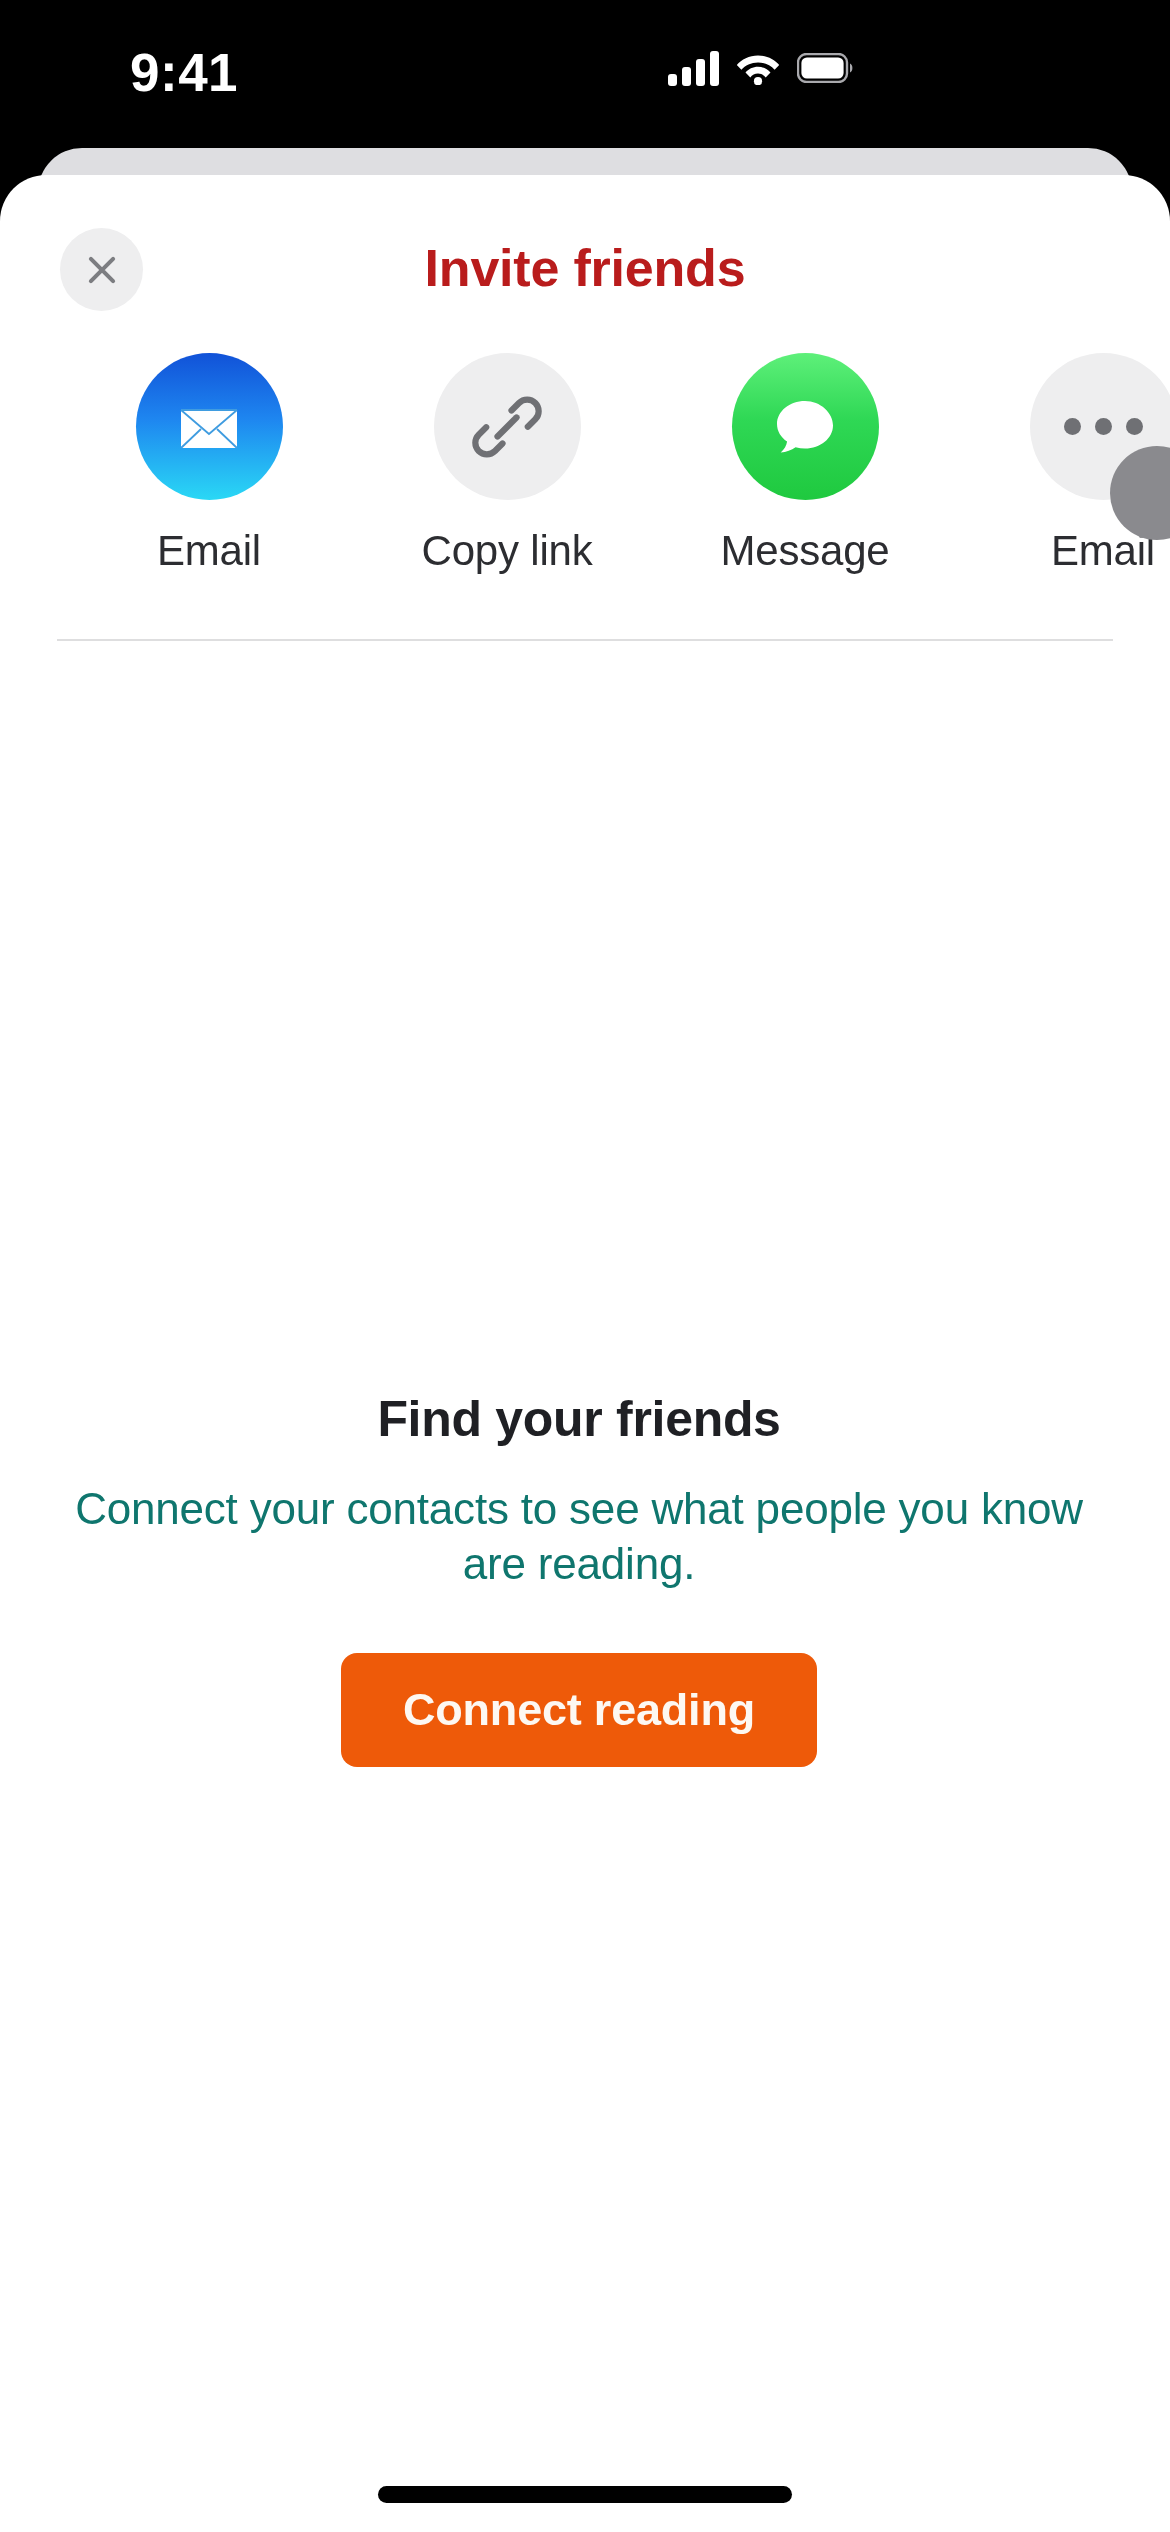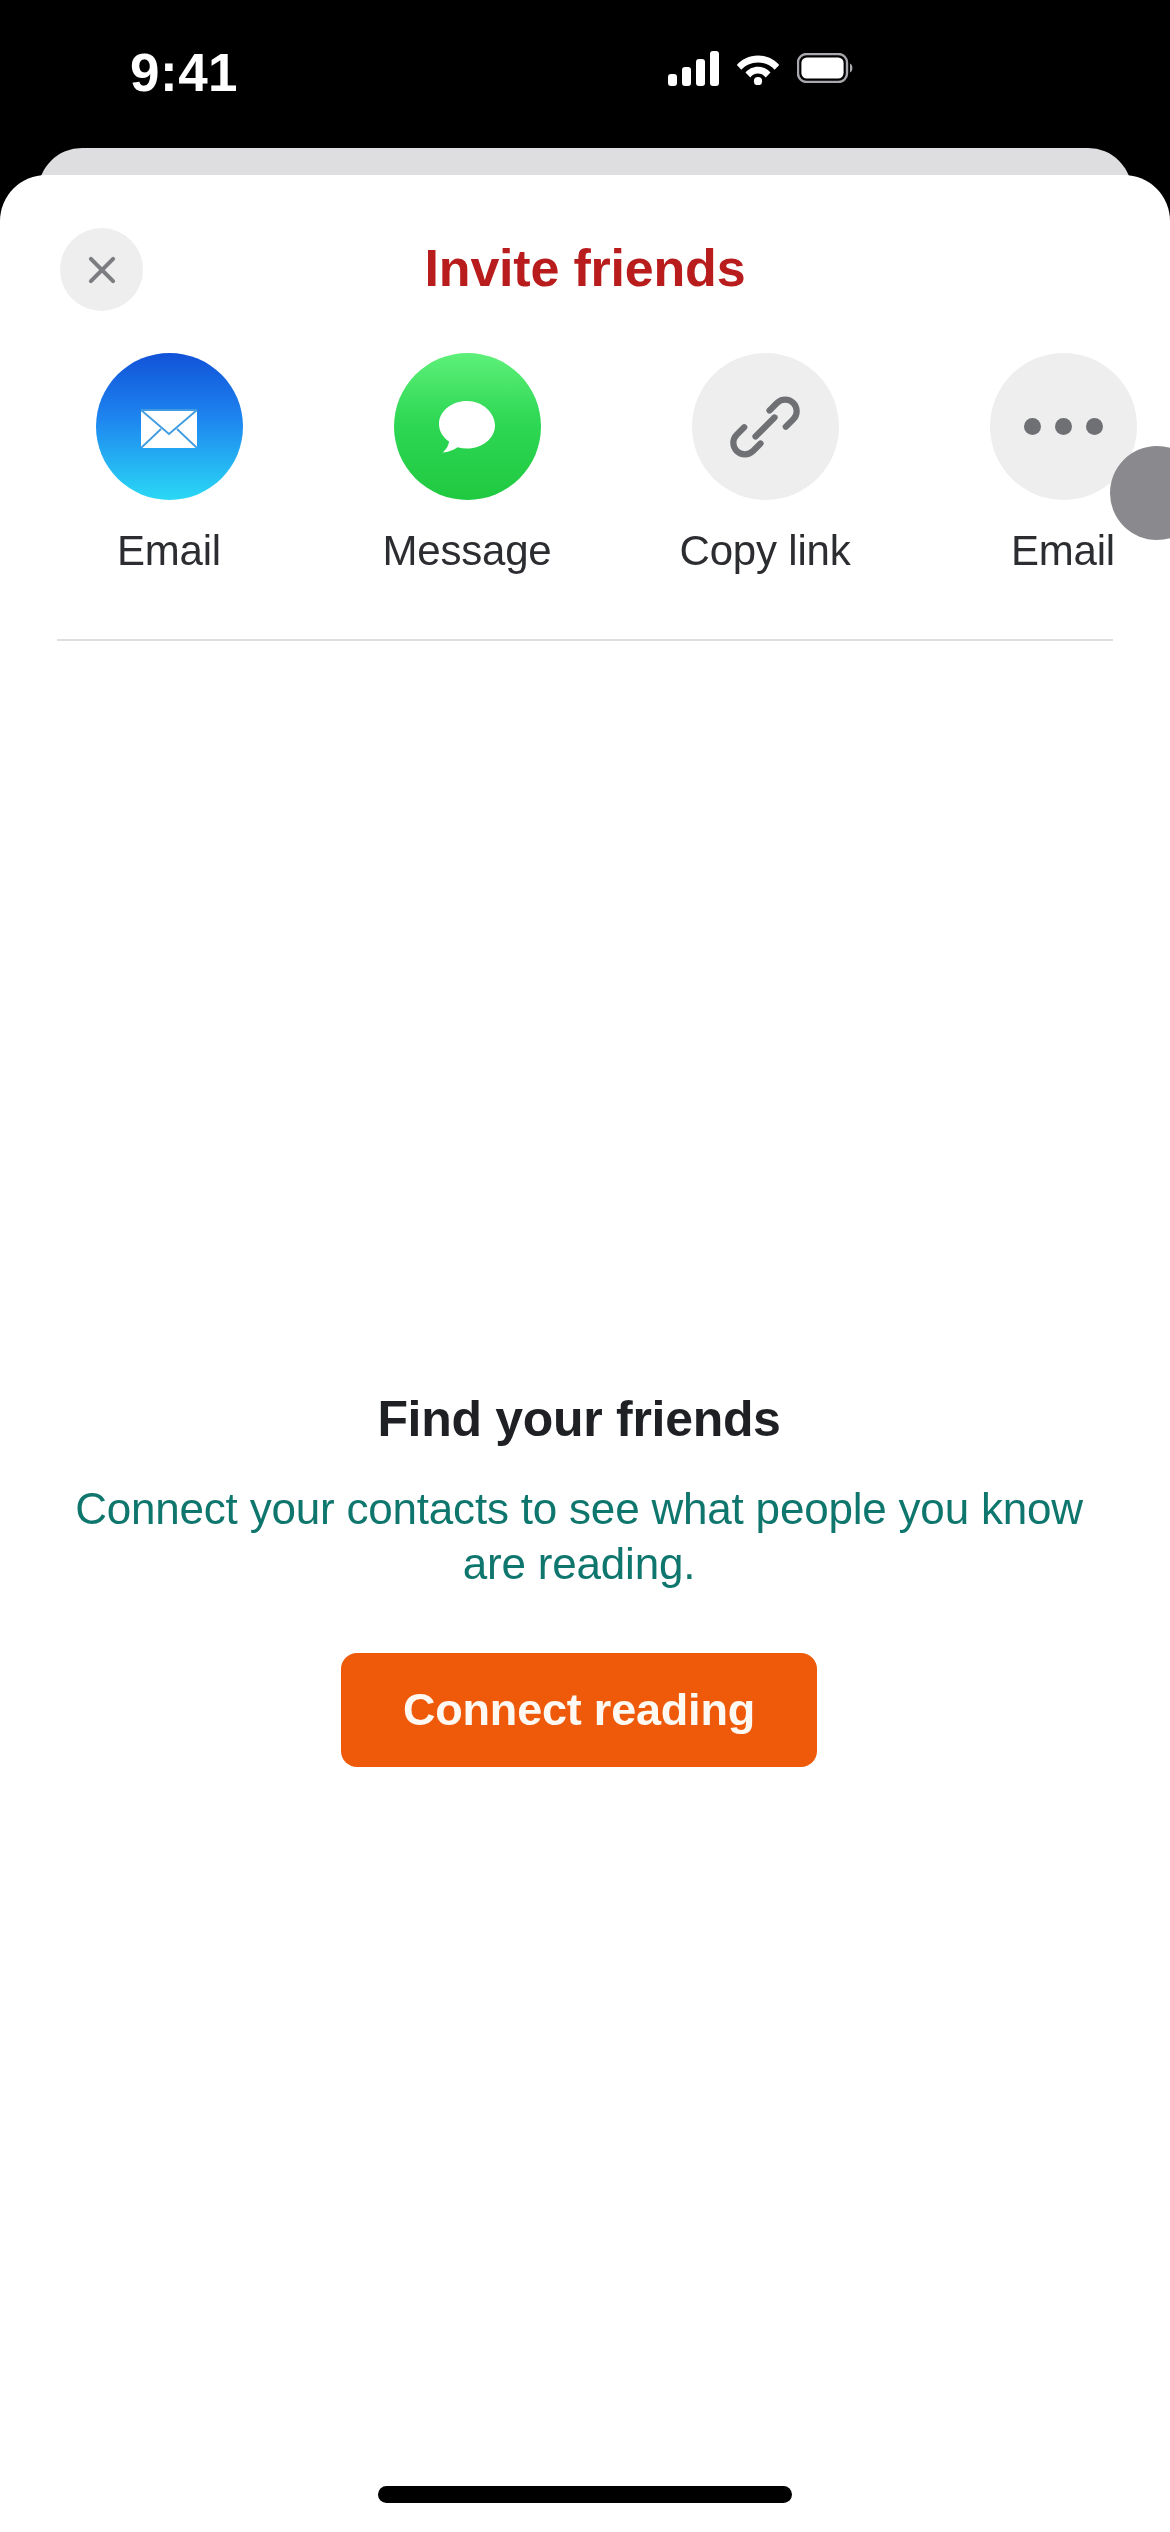--- a/index.html
+++ b/index.html
@@ -127,21 +127,21 @@
 
   
   .share-scroll {
     position: relative;
     height: 262px;
     overflow: hidden;
   }
   .share-row {
     display: flex;
     align-items: flex-start;
-    padding-left: 20px;
+    padding-left: 60px;
     gap: 0;
   }
   .share-item {
     width: 298px;
     flex: 0 0 298px;
     display: flex;
     flex-direction: column;
     align-items: center;
     cursor: pointer;
   }
@@ -304,42 +304,42 @@
               <rect x="15" y="26" width="56" height="38" fill="#ffffff"></rect>
               <path d="M15 26 L43 50 L71 26" fill="none" stroke="#3f9ce0" stroke-width="1.8"></path>
               <path d="M15 64 L35 45 M71 64 L51 45" fill="none" stroke="#3f9ce0" stroke-width="1.8"></path>
               <path d="M15 26 L71 26" fill="none" stroke="#3f9ce0" stroke-width="1.8"></path>
             </svg>
           </div>
           <div class="share-label">Email</div>
         </div>
 
         <div class="share-item">
-          <div class="share-circle circle-message">
-            <svg width="92" height="92" viewBox="0 0 92 92">
-              <path d="M46 20c-15.5 0-28 10.3-28 23 0 7.1 3.9 13.4 10.1 17.6 -0.6 4.3 -2.9 8.1 -6.4 10.9 5.6 -0.3 10.8 -2.2 14.9 -5.2 3 0.8 6.2 1.2 9.4 1.2 15.5 0 28 -10.3 28 -23S61.5 20 46 20z" fill="#ffffff"></path>
-            </svg>
-          </div>
-          <div class="share-label">Message</div>
-        </div>
-
-        <div class="share-item">
           <div class="share-circle circle-gray">
             <svg width="76" height="76" viewBox="0 0 76 76">
               <g fill="none" stroke="#6f7074" stroke-width="6.2" stroke-linecap="round">
                 <path d="M42.5 21.5 L50 14 a11.5 11.5 0 0 1 16.3 16.3 L58.8 37.8"></path>
                 <path d="M33.5 54.5 L26 62 A11.5 11.5 0 0 1 9.7 45.7 L17.2 38.2"></path>
                 <path d="M28.5 47.5 L47.5 28.5"></path>
               </g>
             </svg>
           </div>
           <div class="share-label">Copy link</div>
         </div>
 
         <div class="share-item">
+          <div class="share-circle circle-message">
+            <svg width="92" height="92" viewBox="0 0 92 92">
+              <path d="M46 20c-15.5 0-28 10.3-28 23 0 7.1 3.9 13.4 10.1 17.6 -0.6 4.3 -2.9 8.1 -6.4 10.9 5.6 -0.3 10.8 -2.2 14.9 -5.2 3 0.8 6.2 1.2 9.4 1.2 15.5 0 28 -10.3 28 -23S61.5 20 46 20z" fill="#ffffff"></path>
+            </svg>
+          </div>
+          <div class="share-label">Message</div>
+        </div>
+
+        <div class="share-item">
           <div class="share-circle circle-gray">
             <div class="dots">
               <span></span>
                 <span></span>
                 <span></span>
             </div>
           </div>
           <div class="share-label">Email</div>
         </div>
 

